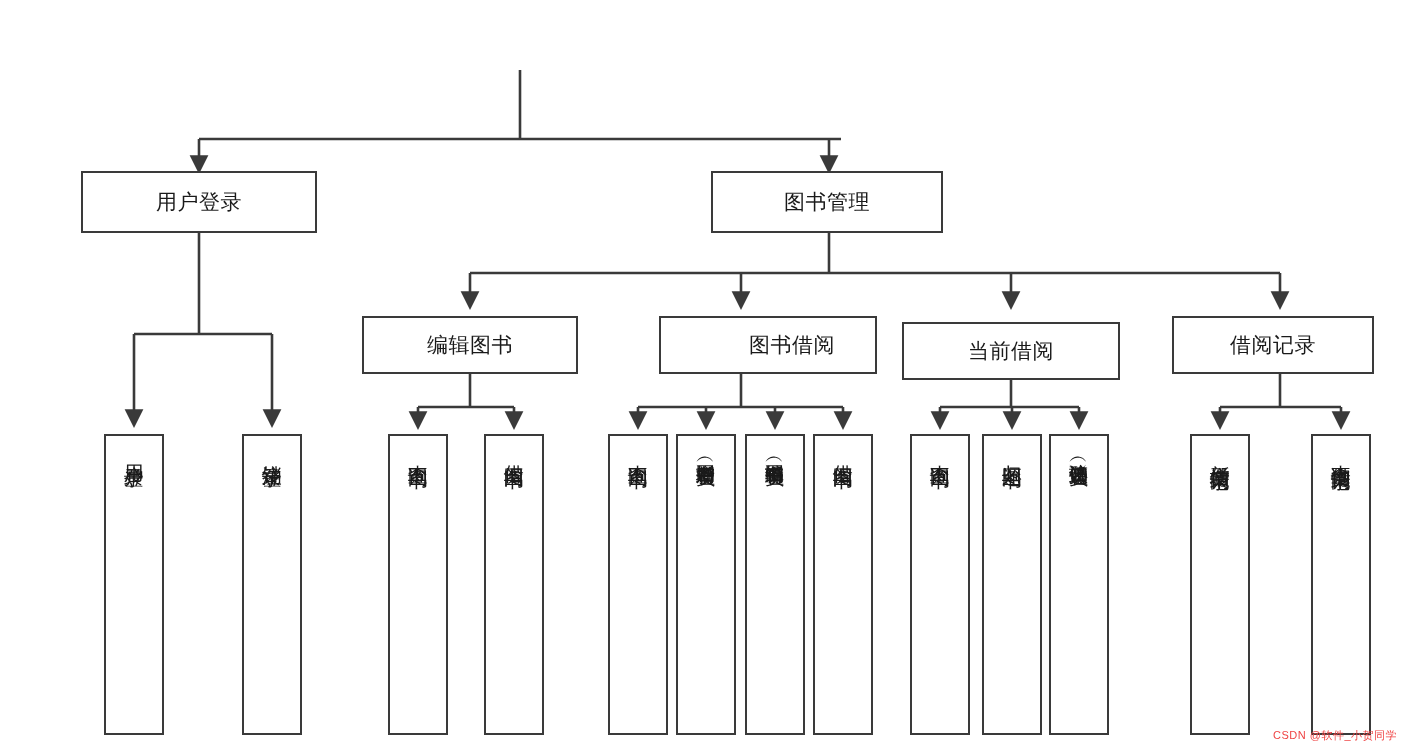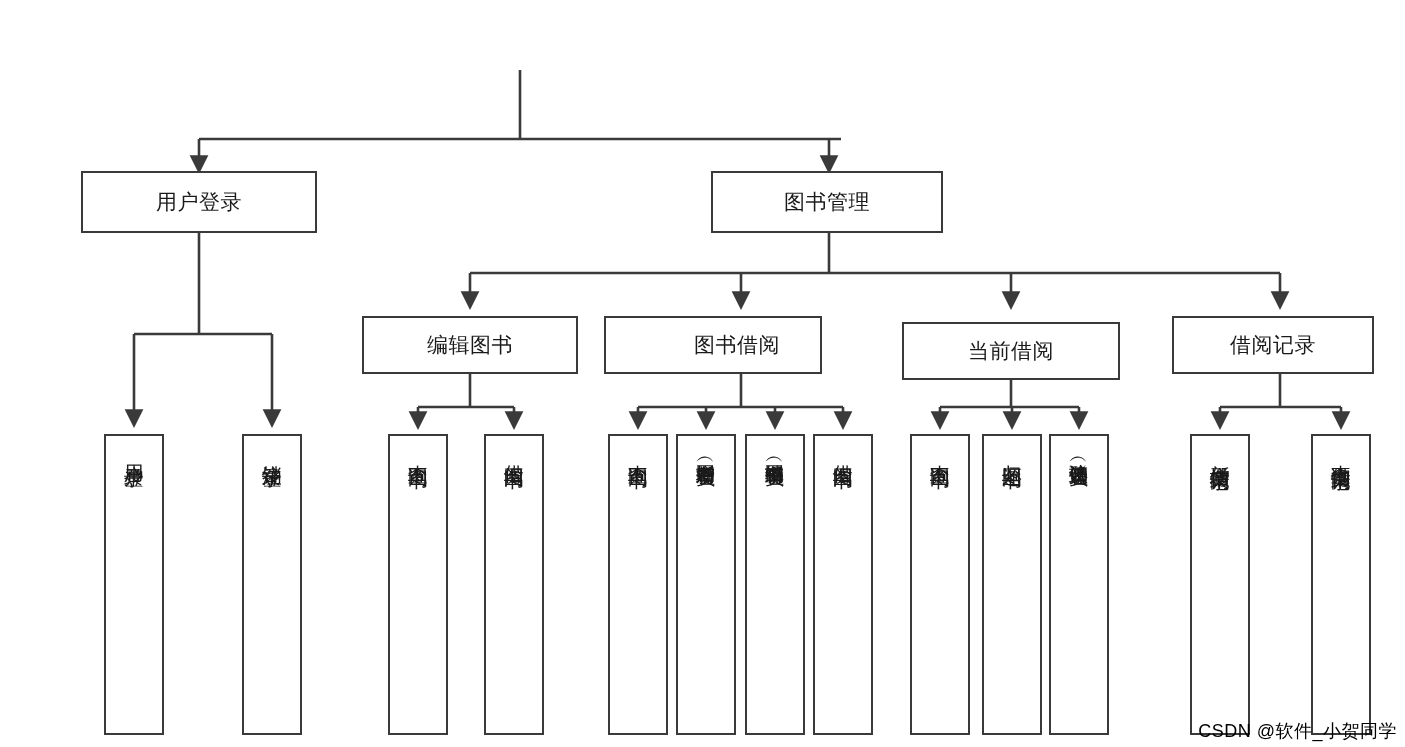--- a/index.html
+++ b/index.html
@@ -66,22 +66,22 @@
     text-align: left;
   }
   .node.vert.tall .node-label {
     font-size: 19px;
     letter-spacing: 0.5px;
   }
   #watermark {
     position: absolute;
     right: 8px;
     bottom: 4px;
-    font-size: 18px;
-    color: #000000;
+    font-size: 11px;
+    color: #ef4444;
     letter-spacing: 0.5px;
     white-space: nowrap;
     user-select: none;
   }
 </style>
 </head>
 <body>
 
 <div id="diagram-root">
 
@@ -139,21 +139,21 @@
   <div class="node horiz" style="left: 81px; top: 171px; width: 236px; height: 62px;">
     <span class="node-label">用户登录</span>
   </div>
   <div class="node horiz" style="left: 711px; top: 171px; width: 232px; height: 62px;">
     <span class="node-label">图书管理</span>
   </div>
 
   <div class="node horiz" style="left: 362px; top: 316px; width: 216px; height: 58px;">
     <span class="node-label">编辑图书</span>
   </div>
-  <div class="node horiz" style="left: 604px; top: 316px; width: 218px; height: 58px; padding-left: 48px;">
+  <div class="node horiz" style="left: 659px; top: 316px; width: 218px; height: 58px; padding-left: 48px;">
     <span class="node-label">图书借阅</span>
   </div>
   <div class="node horiz" style="left: 902px; top: 322px; width: 218px; height: 58px;">
     <span class="node-label">当前借阅</span>
   </div>
   <div class="node horiz" style="left: 1172px; top: 316px; width: 202px; height: 58px;">
     <span class="node-label">借阅记录</span>
   </div>
 
   <div class="node vert" style="left: 104px; top: 434px; width: 60px; height: 301px;">

